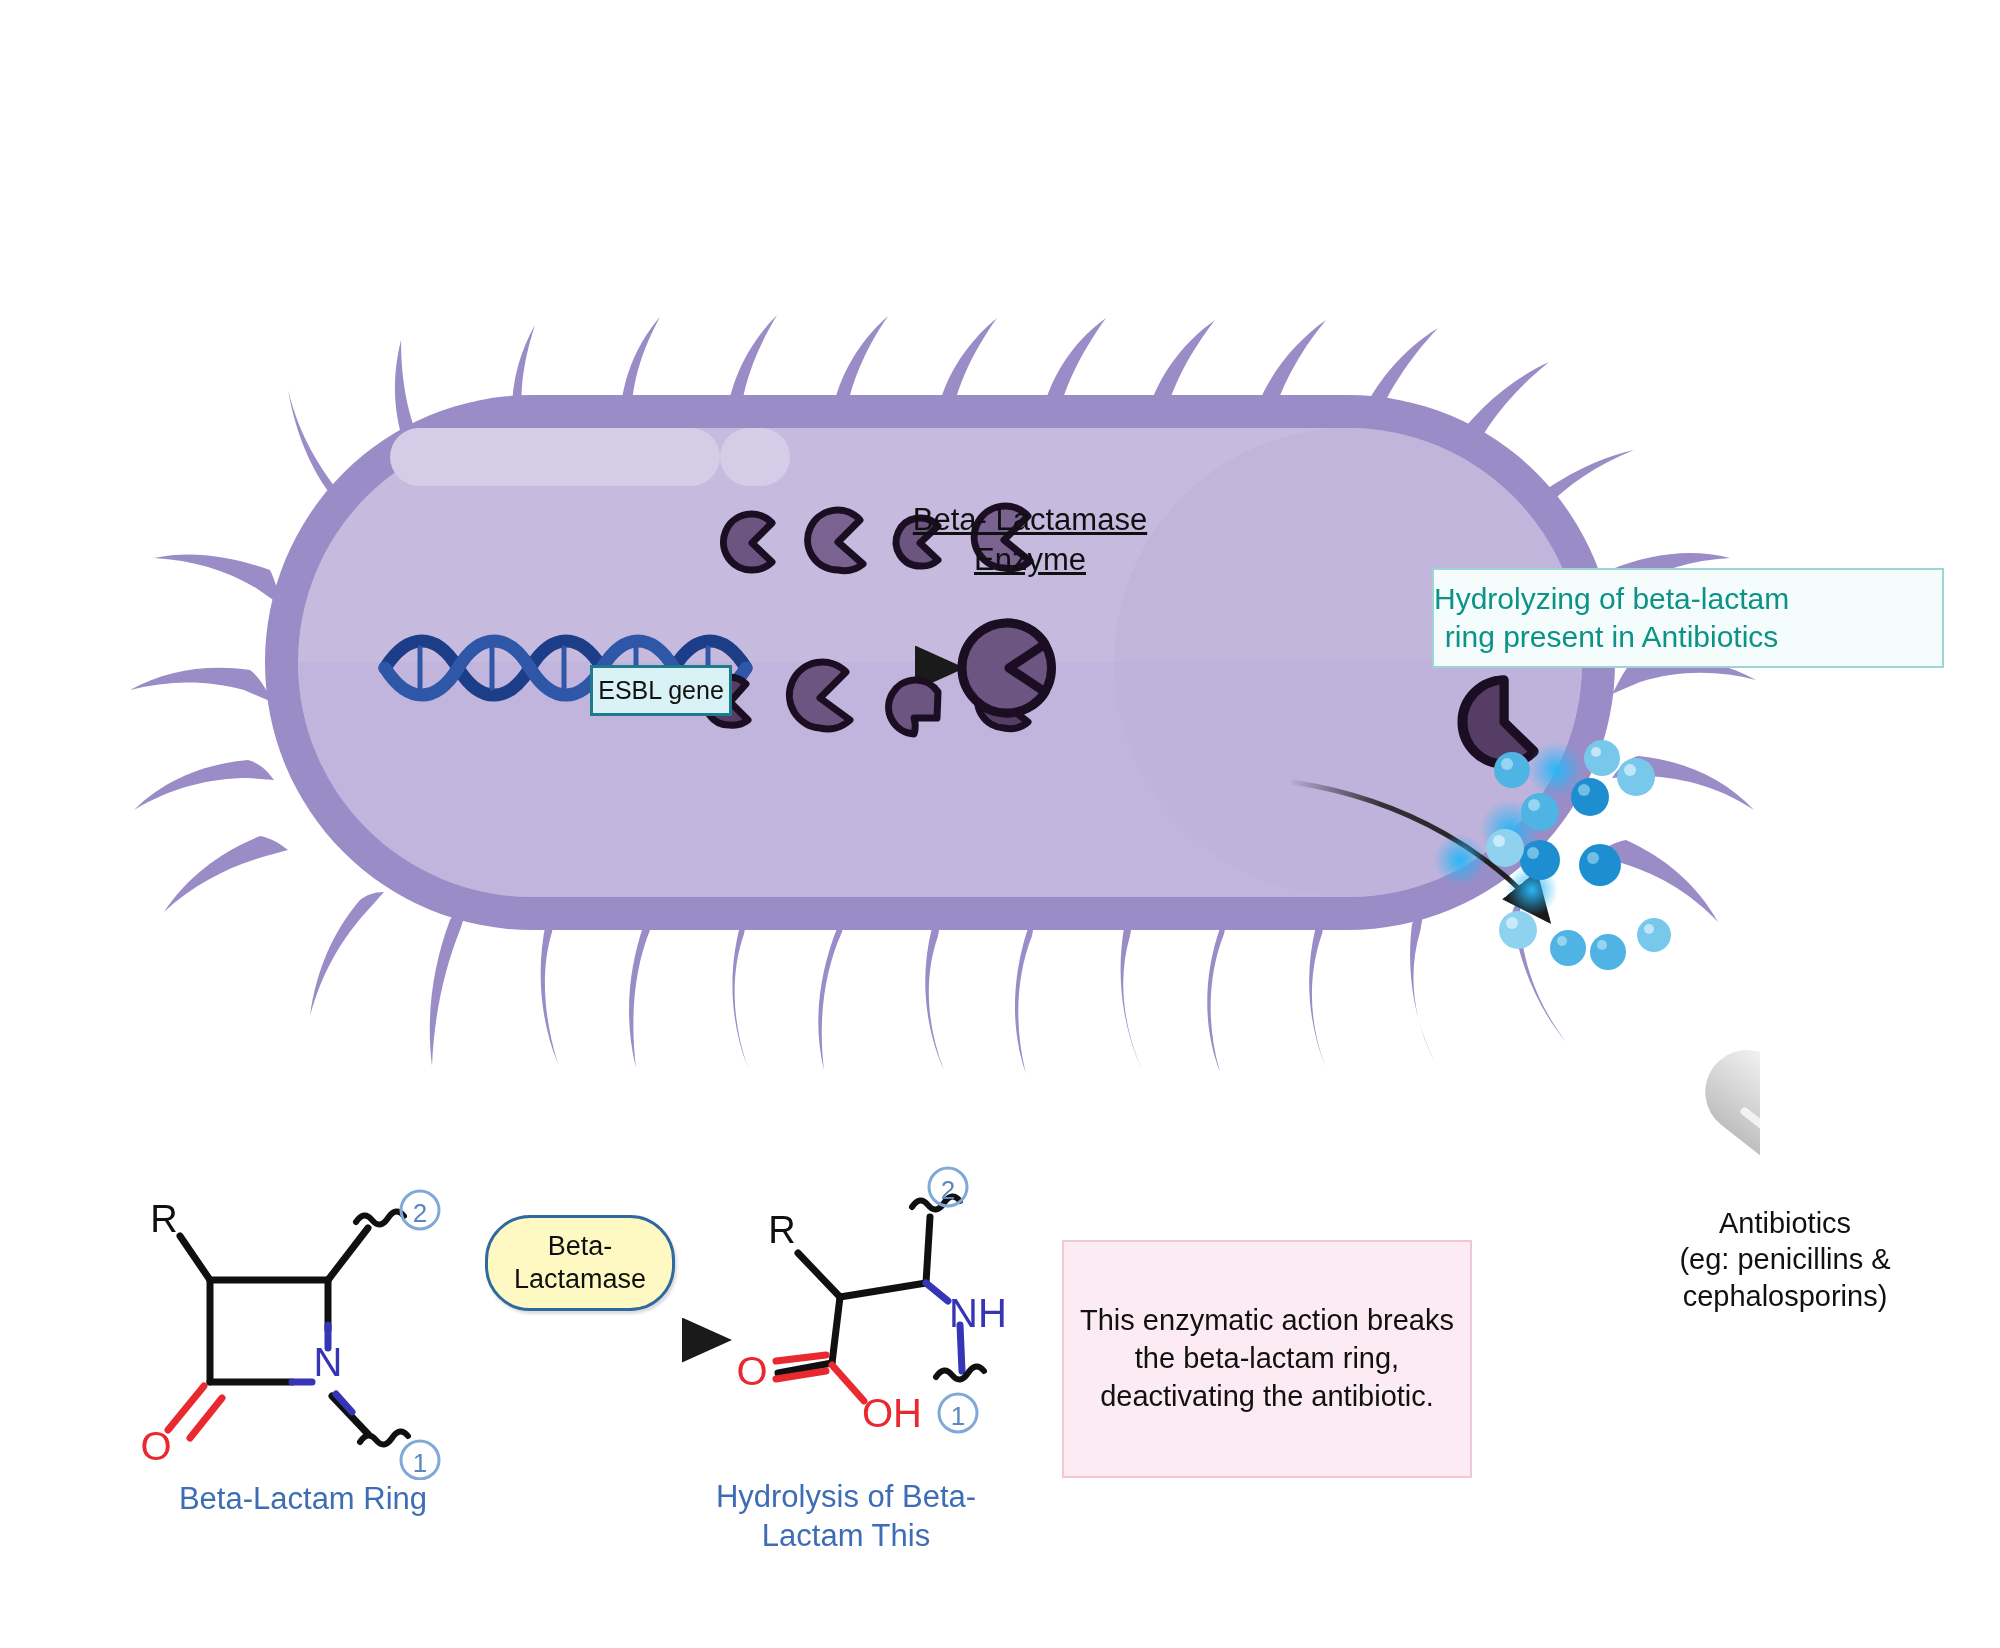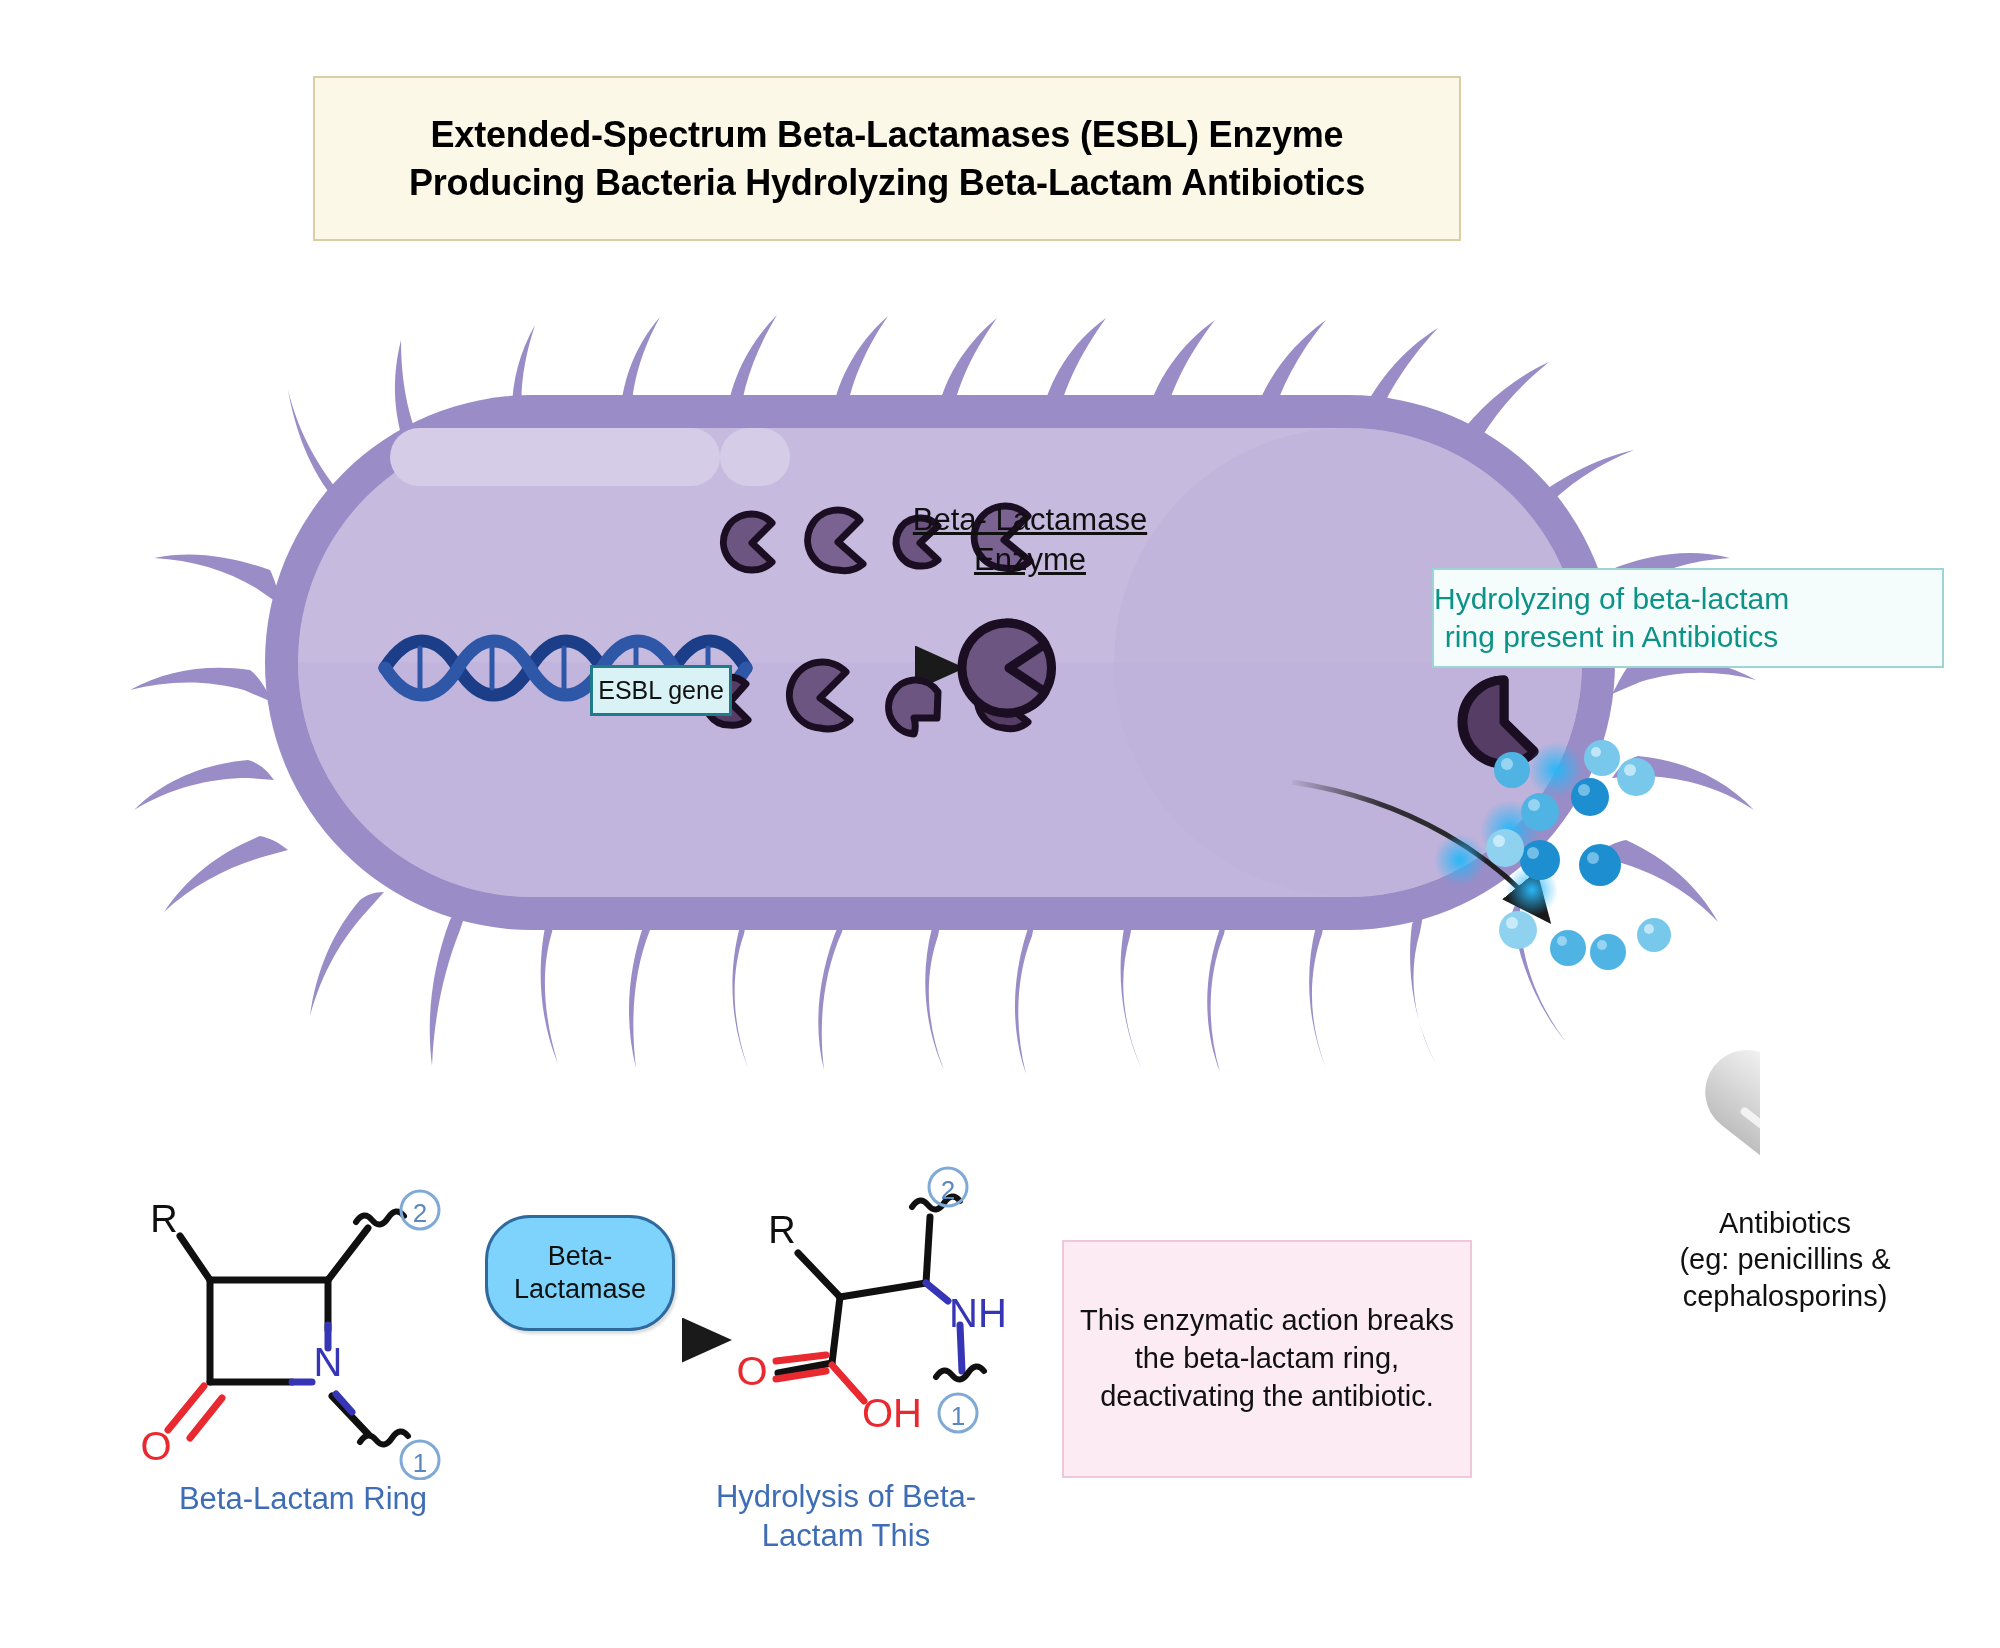--- a/index.html
+++ b/index.html
@@ -47,22 +47,22 @@
   #hydrolyzing-callout .t{font-size:30px;line-height:1.28;color:#0C9287;}
 
   
   #antibiotics-caption{
     position:absolute;left:1575px;top:1205px;width:420px;text-align:center;
     font-size:29px;line-height:1.25;color:#111;
   }
 
   
   #beta-lactamase-pill{
-    position:absolute;left:485px;top:1215px;width:190px;height:116px;
-    background:#7dd3fc;border:3px solid #2E6A9E;border-radius:45px;
+    position:absolute;left:485px;top:1215px;width:190px;height:96px;
+    background:#fef9c3;border:3px solid #2E6A9E;border-radius:45px;
     display:flex;align-items:center;justify-content:center;text-align:center;
     box-sizing:border-box;box-shadow:2px 3px 3px rgba(0,0,0,.14);
   }
   #beta-lactamase-pill .t{font-size:27px;line-height:1.22;color:#101010;}
 
   
   #explanation-box{
     position:absolute;left:1062px;top:1240px;width:410px;height:238px;
     background:#FCEBF2;border:2px solid #F0C6D8;
     display:flex;align-items:center;justify-content:center;text-align:center;
@@ -79,26 +79,20 @@
   
   #beta-lactam-ring-svg{position:absolute;left:120px;top:1170px;width:370px;height:310px;}
   #hydrolysis-svg{position:absolute;left:730px;top:1165px;width:340px;height:320px;}
   #reaction-arrow-svg{position:absolute;left:455px;top:1318px;width:320px;height:60px;}
 </style>
 </head>
 <body>
 
 <div class="stage">
 
-  <div id="title-banner">
-    <div class="t">
-      <span>Extended-Spectrum Beta-Lactamases (ESBL) Enzyme</span><br>
-      <span>Producing Bacteria Hydrolyzing Beta-Lactam Antibiotics</span>
-    </div>
-  </div>
 
   <svg id="bacterium-svg" viewBox="0 0 1640 900">
     <defs>
       <radialGradient id="glowG" cx="50%" cy="50%" r="50%">
         <stop offset="0%" stop-color="#29B6F6" stop-opacity="1"></stop>
         <stop offset="45%" stop-color="#29B6F6" stop-opacity=".55"></stop>
         <stop offset="100%" stop-color="#29B6F6" stop-opacity="0"></stop>
       </radialGradient>
       <marker id="arrowHead" markerWidth="12" markerHeight="12" refX="9" refY="4.5" orient="auto">
         <path d="M0,0 L10,4.5 L0,9 Z" fill="#1a1a1a"></path>

